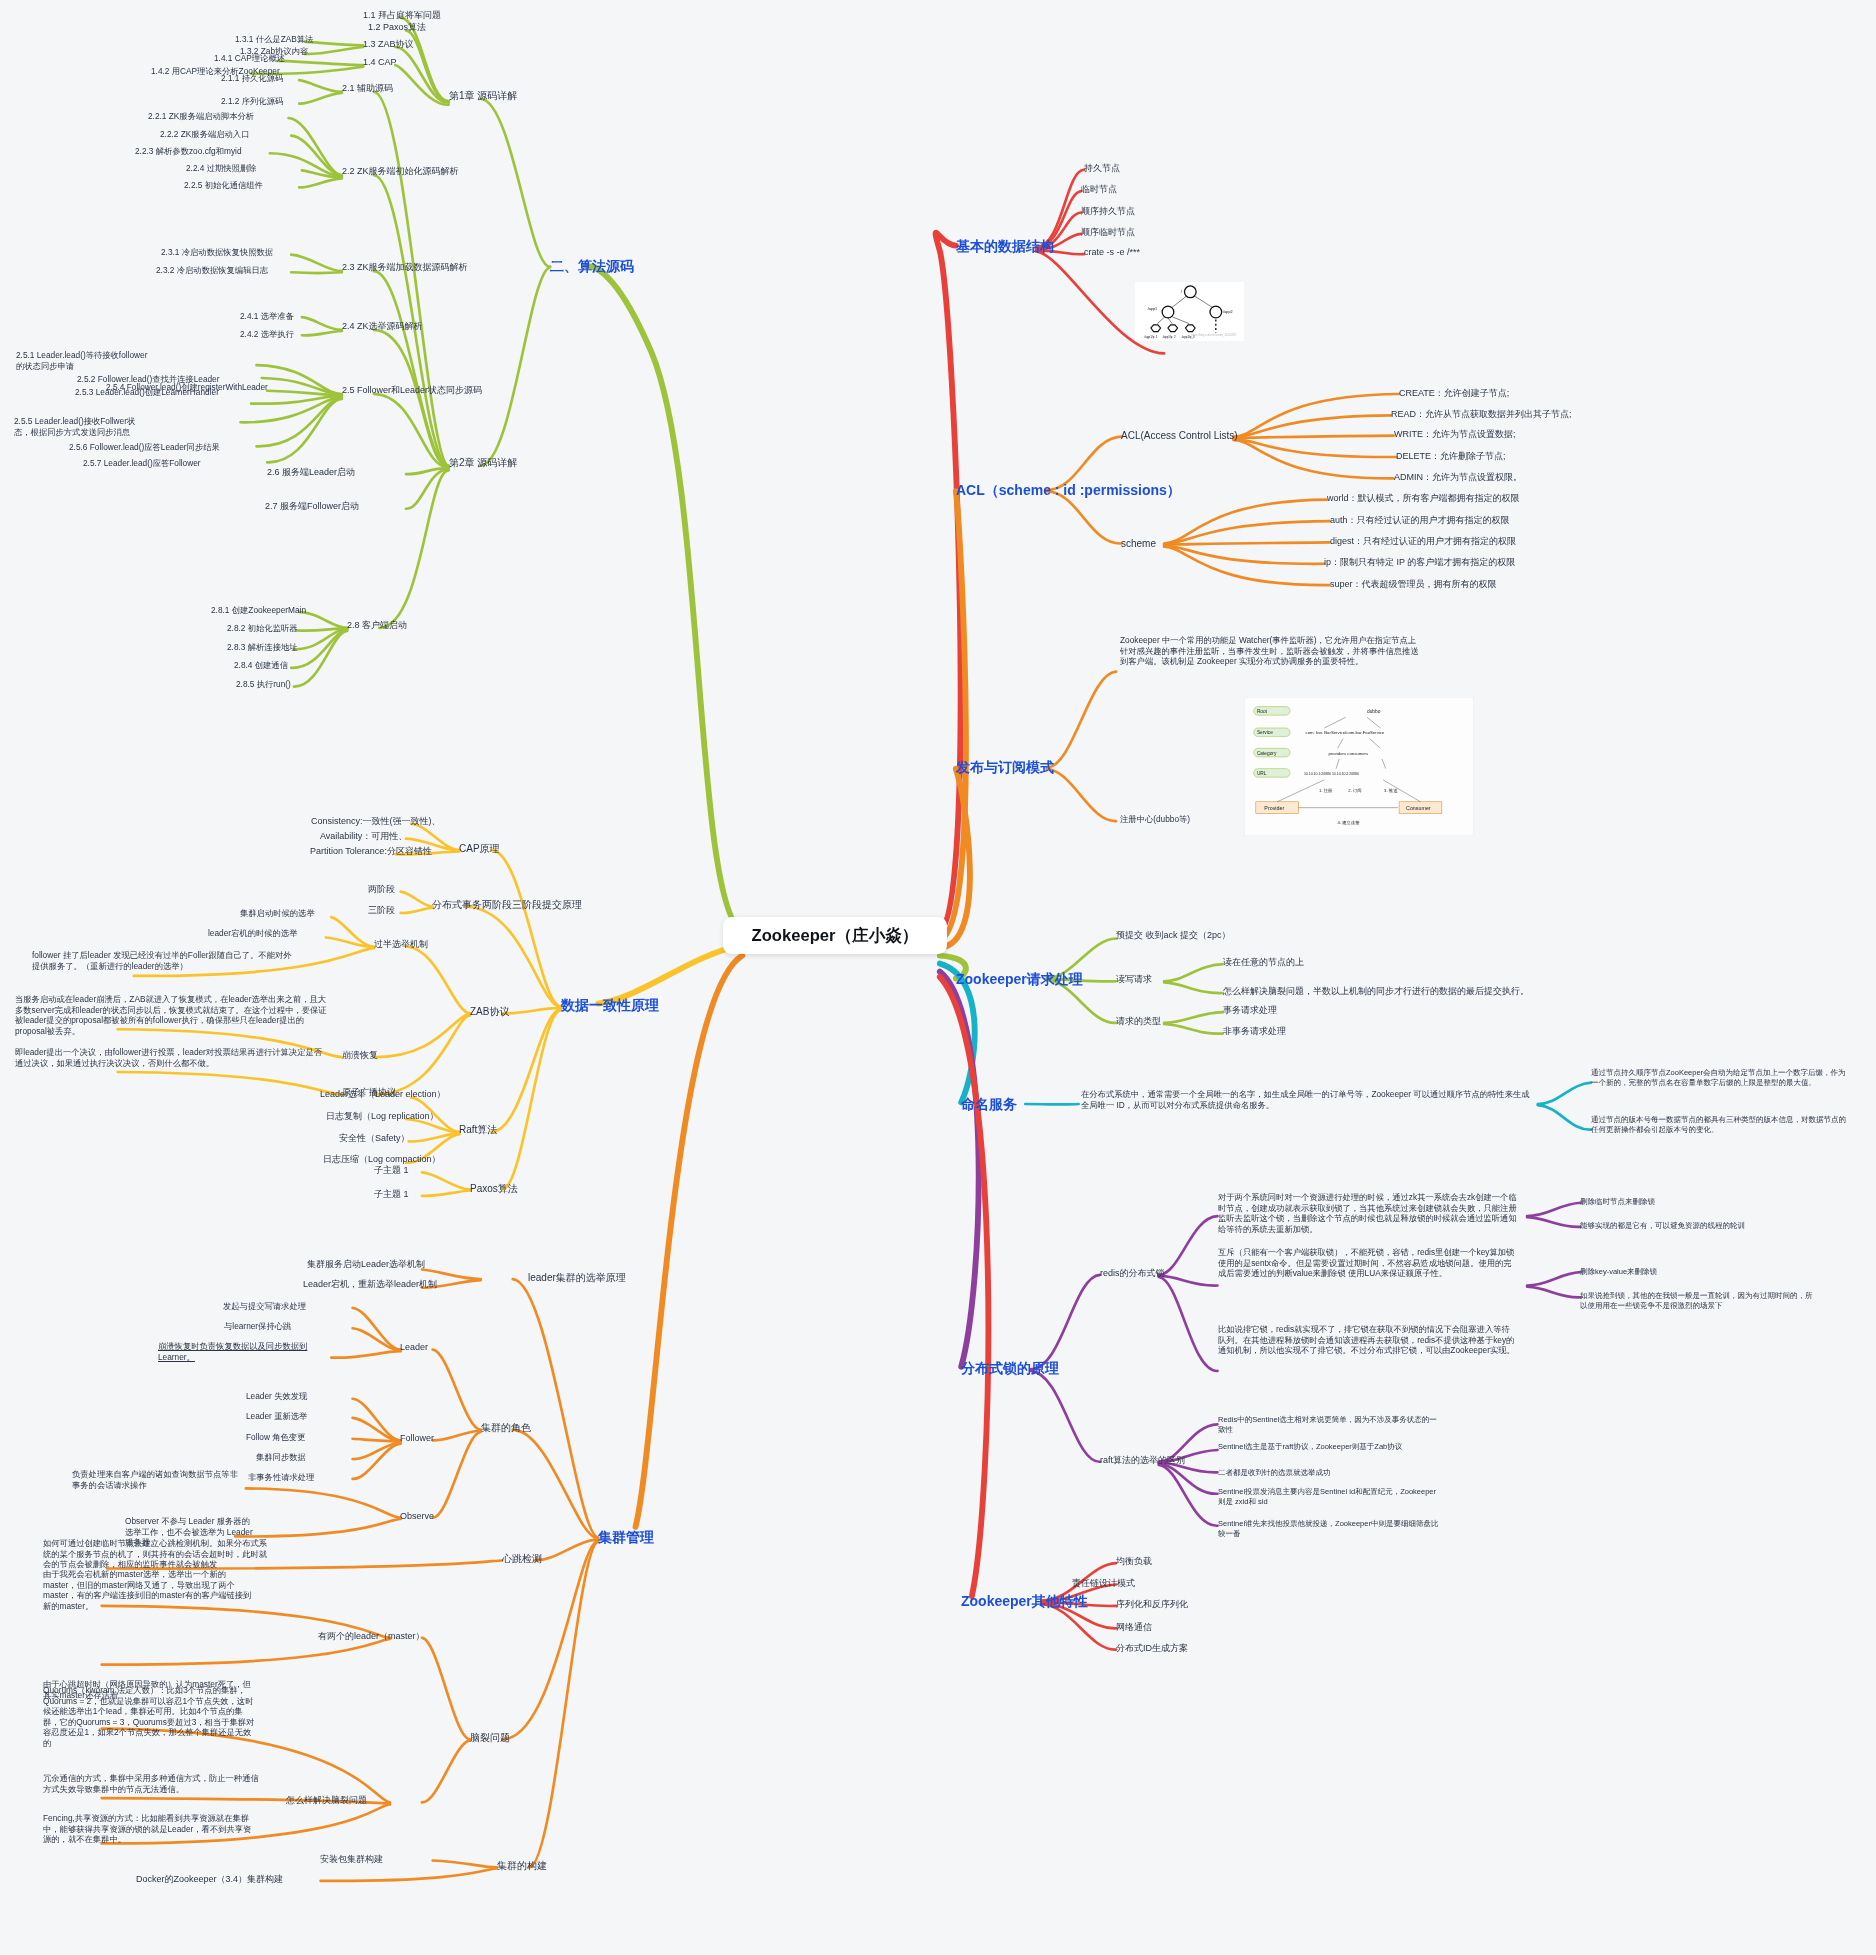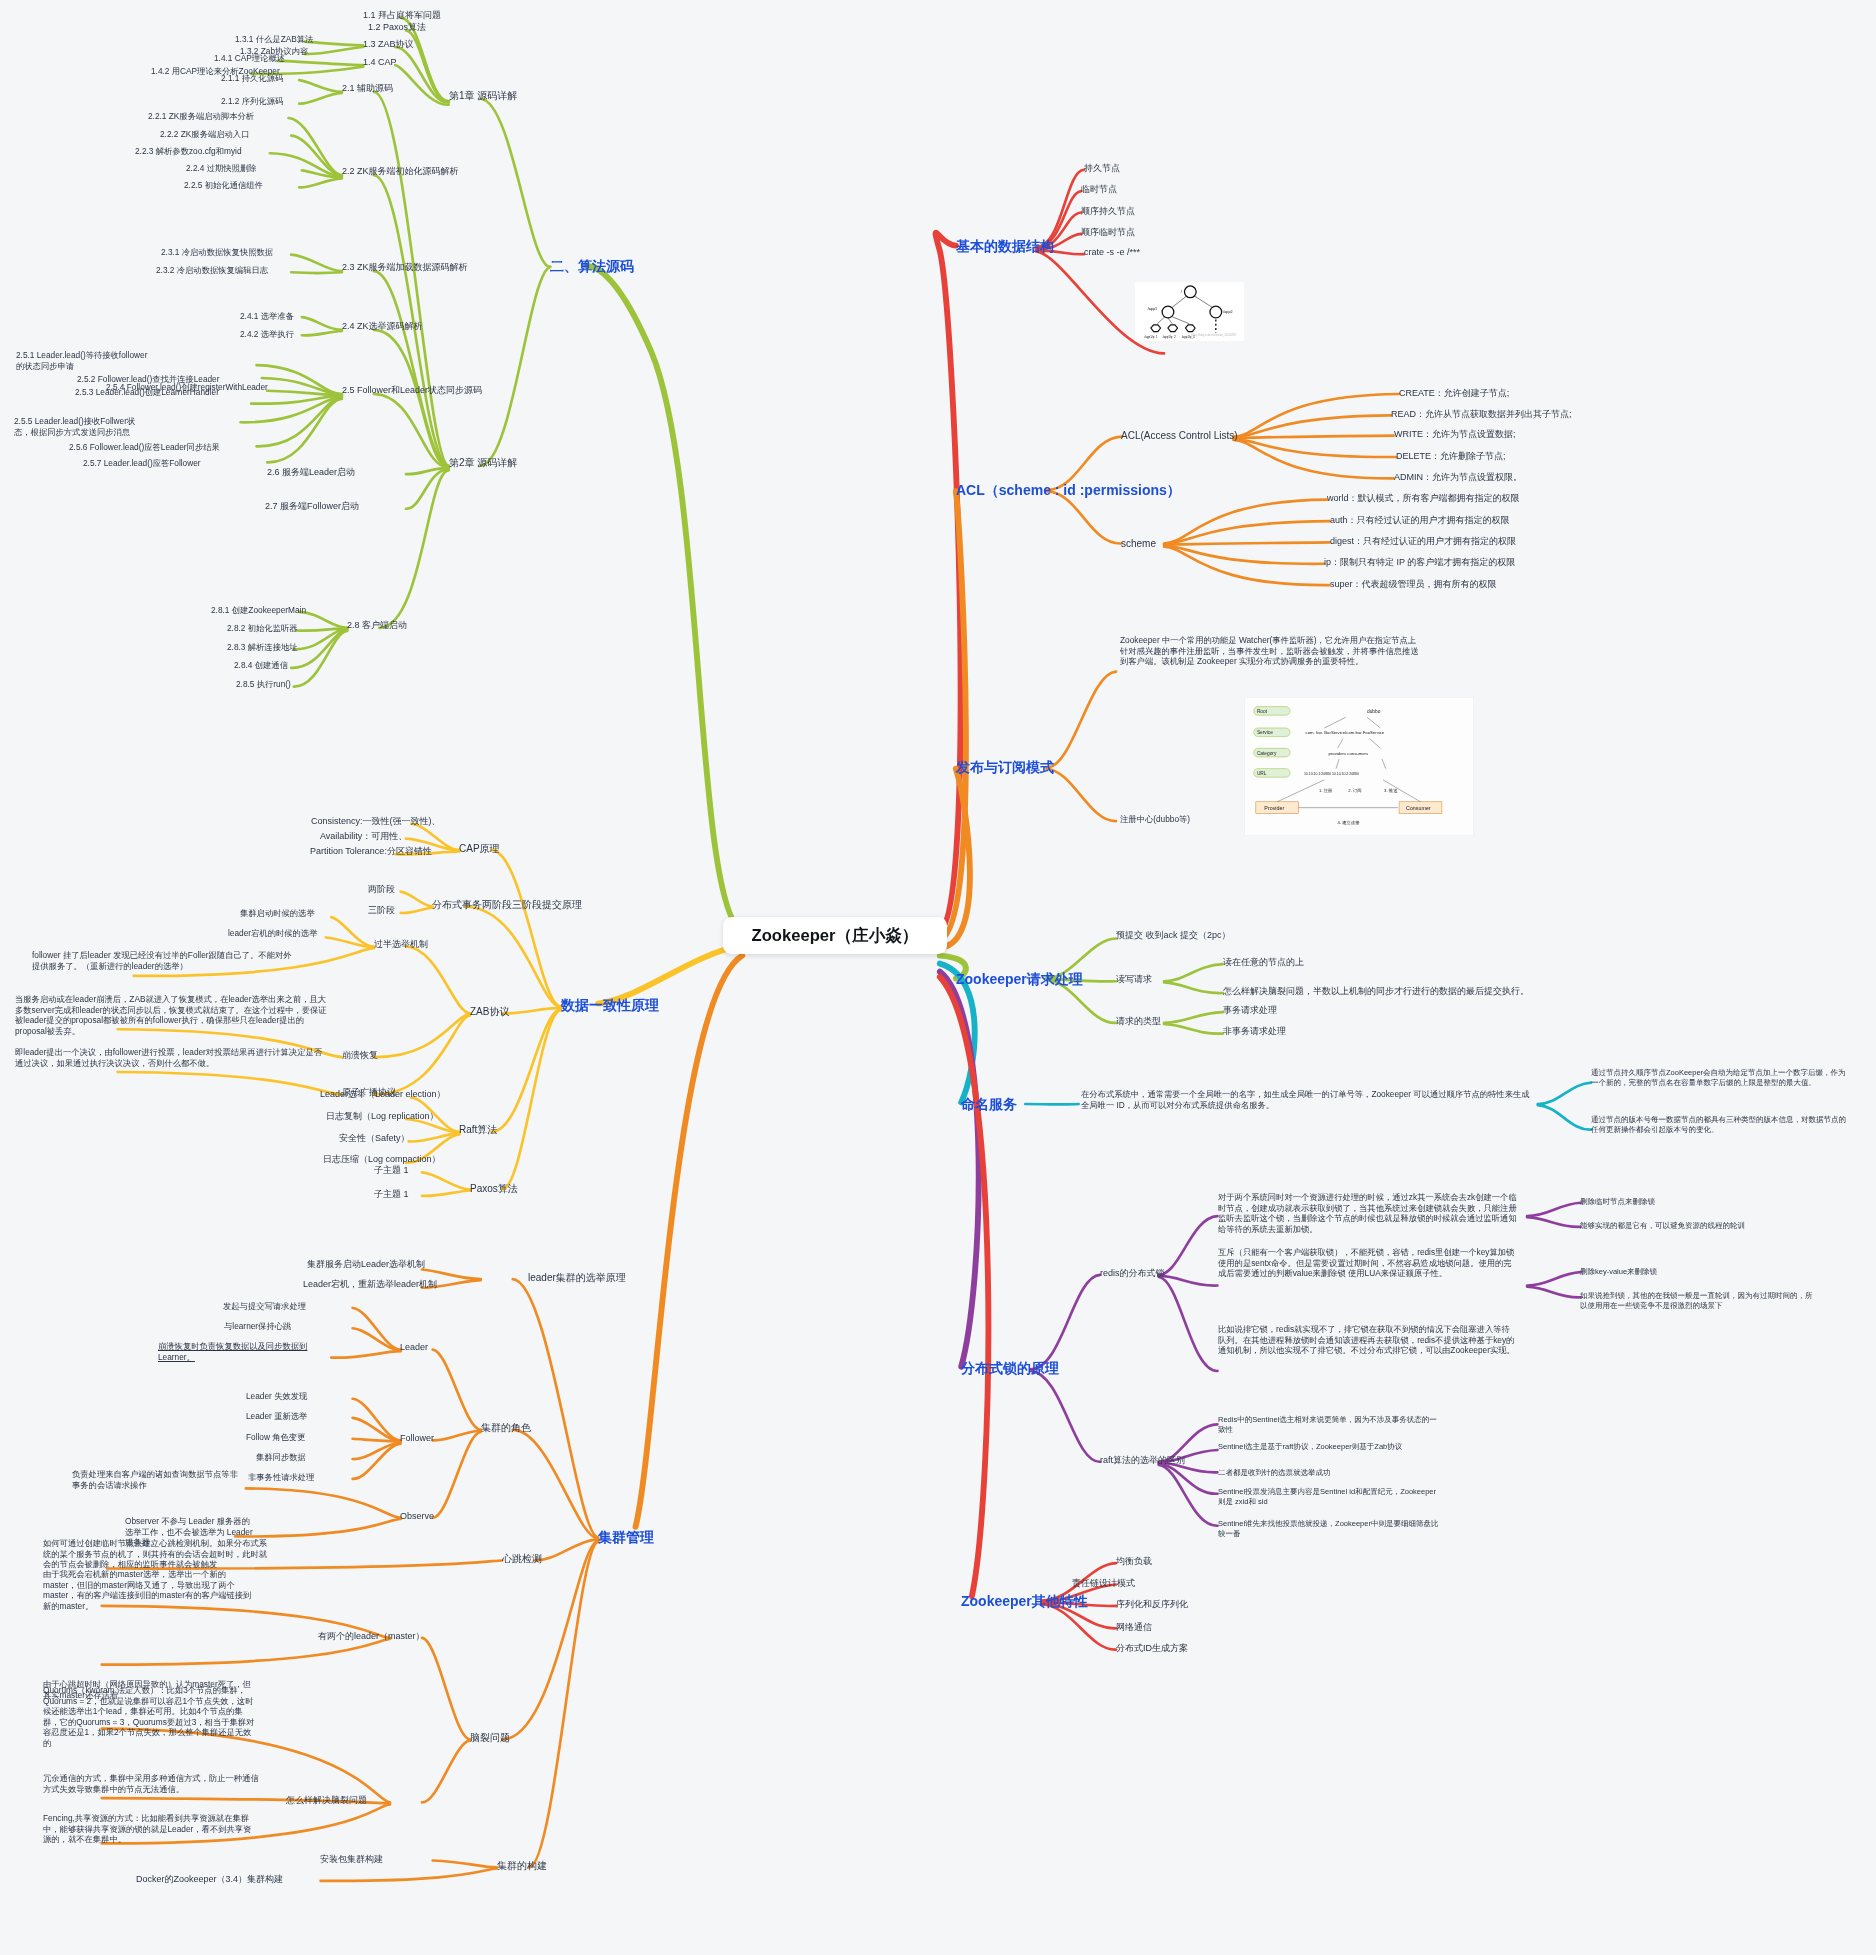--- a/index.html
+++ b/index.html
@@ -284,21 +284,21 @@
   <div class="node lvl3" style="left:320px;top:831px;">Availability：可用性、</div>
   <div class="node lvl3" style="left:310px;top:846px;">Partition Tolerance:分区容错性</div>
 
   <div class="node lvl2" style="left:432px;top:899px;">分布式事务两阶段三阶段提交原理</div>
   <div class="node lvl3" style="left:368px;top:884px;">两阶段</div>
   <div class="node lvl3" style="left:368px;top:905px;">三阶段</div>
 
   <div class="node lvl2" style="left:470px;top:1006px;">ZAB协议</div>
   <div class="node lvl3" style="left:374px;top:939px;">过半选举机制</div>
   <div class="node lvl4" style="left:240px;top:908px;">集群启动时候的选举</div>
-  <div class="node lvl4" style="left:228px;top:928px;">leader宕机的时候的选举</div>
+  <div class="node lvl4" style="left:208px;top:928px;">leader宕机的时候的选举</div>
   <div class="node lvl4" style="left:32px;top:950px;width:267px;">follower 挂了后leader 发现已经没有过半的Foller跟随自己了。不能对外提供服务了。（重新进行的leader的选举）</div>
 
   <div class="node lvl3" style="left:342px;top:1050px;">崩溃恢复</div>
   <div class="node lvl4" style="left:15px;top:994px;width:315px;">当服务启动或在leader崩溃后，ZAB就进入了恢复模式，在leader选举出来之前，且大多数server完成和leader的状态同步以后，恢复模式就结束了。在这个过程中，要保证被leader提交的proposal都被被所有的follower执行，确保那些只在leader提出的proposal被丢弃。</div>
 
   <div class="node lvl3" style="left:342px;top:1087px;">原子广播协议</div>
   <div class="node lvl4" style="left:15px;top:1047px;width:315px;">即leader提出一个决议，由follower进行投票，leader对投票结果再进行计算决定是否通过决议，如果通过执行决议决议，否则什么都不做。</div>
 
   <div class="node lvl2" style="left:459px;top:1124px;">Raft算法</div>
   <div class="node lvl3" style="left:320px;top:1089px;">Leader选举（Leader election）</div>

